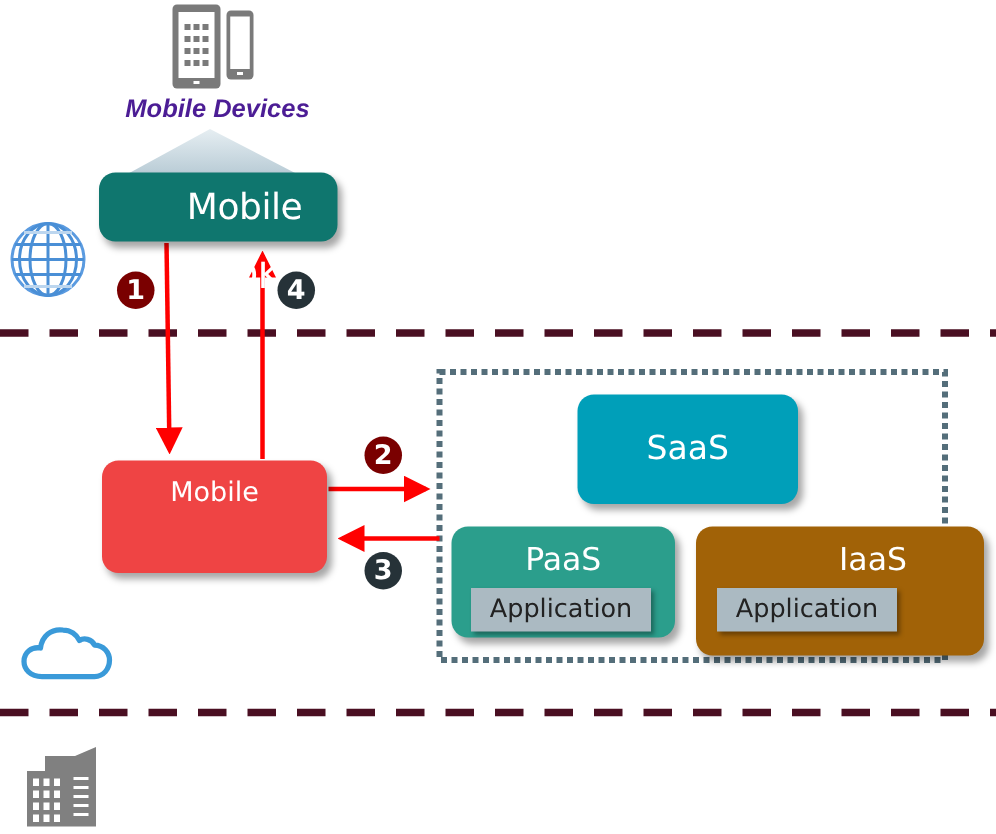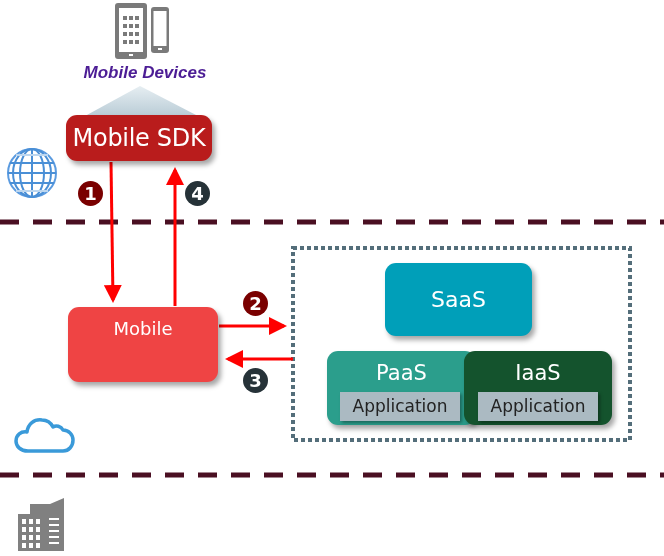--- a/index.html
+++ b/index.html
@@ -1,28 +1,28 @@
 <!DOCTYPE html>
 <html><head>
   <meta charset="utf-8">
   <style>
     html, body { margin: 0; padding: 0; }
     body { width: 664px; height: 556px; position: relative; background: #ffffff; overflow: hidden;
            font-family: "Liberation Sans", sans-serif; }
     .abs { position: absolute; }
     .box { position: absolute; border-radius: 11px; color: #fff; text-align: center;
            box-shadow: 3px 4px 5px rgba(0,0,0,0.35); font-family: "DejaVu Sans", sans-serif; }
-    .sdk { left: 66px; top: 115px; width: 146px; height: 46px; background: #b91c1c;
-           font-size: 24px; line-height: 46px; letter-spacing: -0.3px; }
+    .sdk { left: 66px; top: 115px; width: 124px; height: 46px; background: #0f766e;
+           font-size: 24px; line-height: 46px; letter-spacing: -0.3px; padding-left: 35px; }
     .platform { left: 68px; top: 307px; width: 150px; height: 75px; background: #ef4444;
                 font-size: 18px; line-height: 30px; padding-top: 7px; box-sizing: border-box; }
     .saas { left: 385px; top: 263px; width: 147px; height: 73px; background: #009fb9;
             font-size: 22px; line-height: 73px; }
-    .paas { left: 301px; top: 351px; width: 149px; height: 74px; background: #2b9e8c; font-size: 21px; margin-left: 26px; }
-    .iaas { left: 464px; top: 351px; width: 148px; height: 74px; background: #14532d; font-size: 21px; }
+    .paas { left: 301px; top: 351px; width: 149px; height: 74px; background: #2b9e8c; font-size: 21px; }
+    .iaas { left: 464px; top: 351px; width: 148px; height: 86px; background: #a16207; font-size: 21px; padding-left: 44px; }
     .tier-label { display: block; margin-top: 10px; line-height: 24px; }
     .app { position: absolute; left: 13px; top: 41px; width: 120px; height: 29px; background: #abbac2;
            color: #222; font-size: 17px; line-height: 29px; text-align: center;
            box-shadow: 2px 2px 3px rgba(0,0,0,0.35); }
     .iaas .app { left: 14px; }
     .caption { left: 60px; top: 63px; width: 170px; text-align: center; font-style: italic; font-weight: bold;
                font-size: 17px; color: #4c1d95; }
     .badge { position: absolute; width: 25px; height: 25px; border-radius: 50%; color: #fff;
              font-weight: bold; font-size: 18px; line-height: 25px; text-align: center;
              font-family: "DejaVu Sans", sans-serif; }

